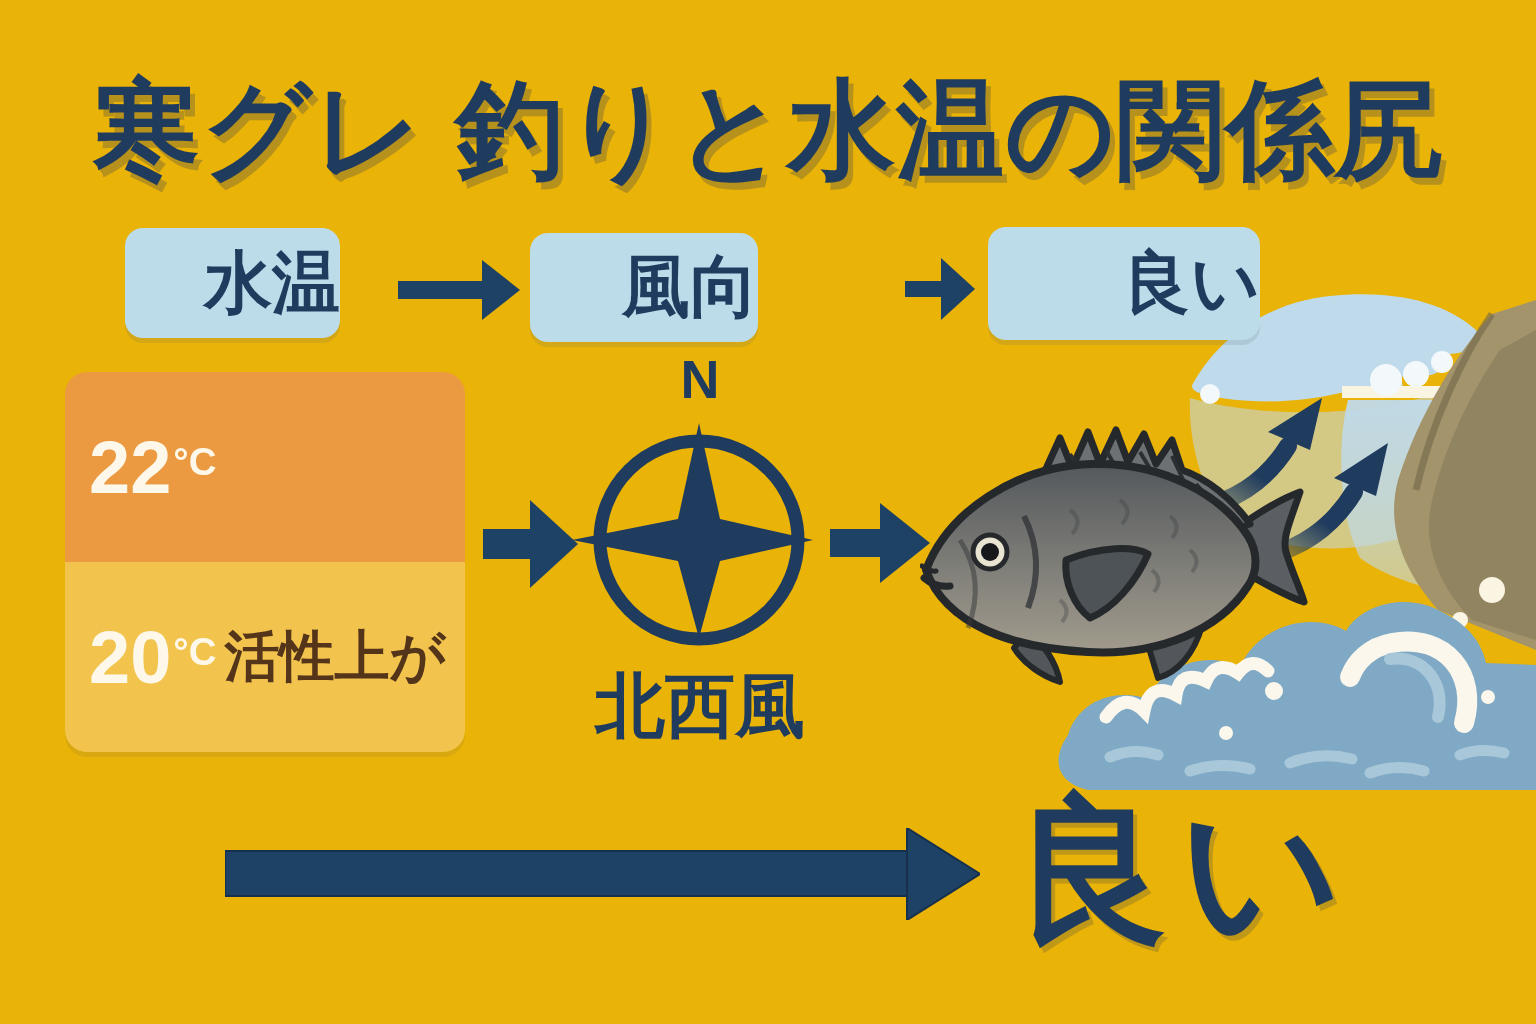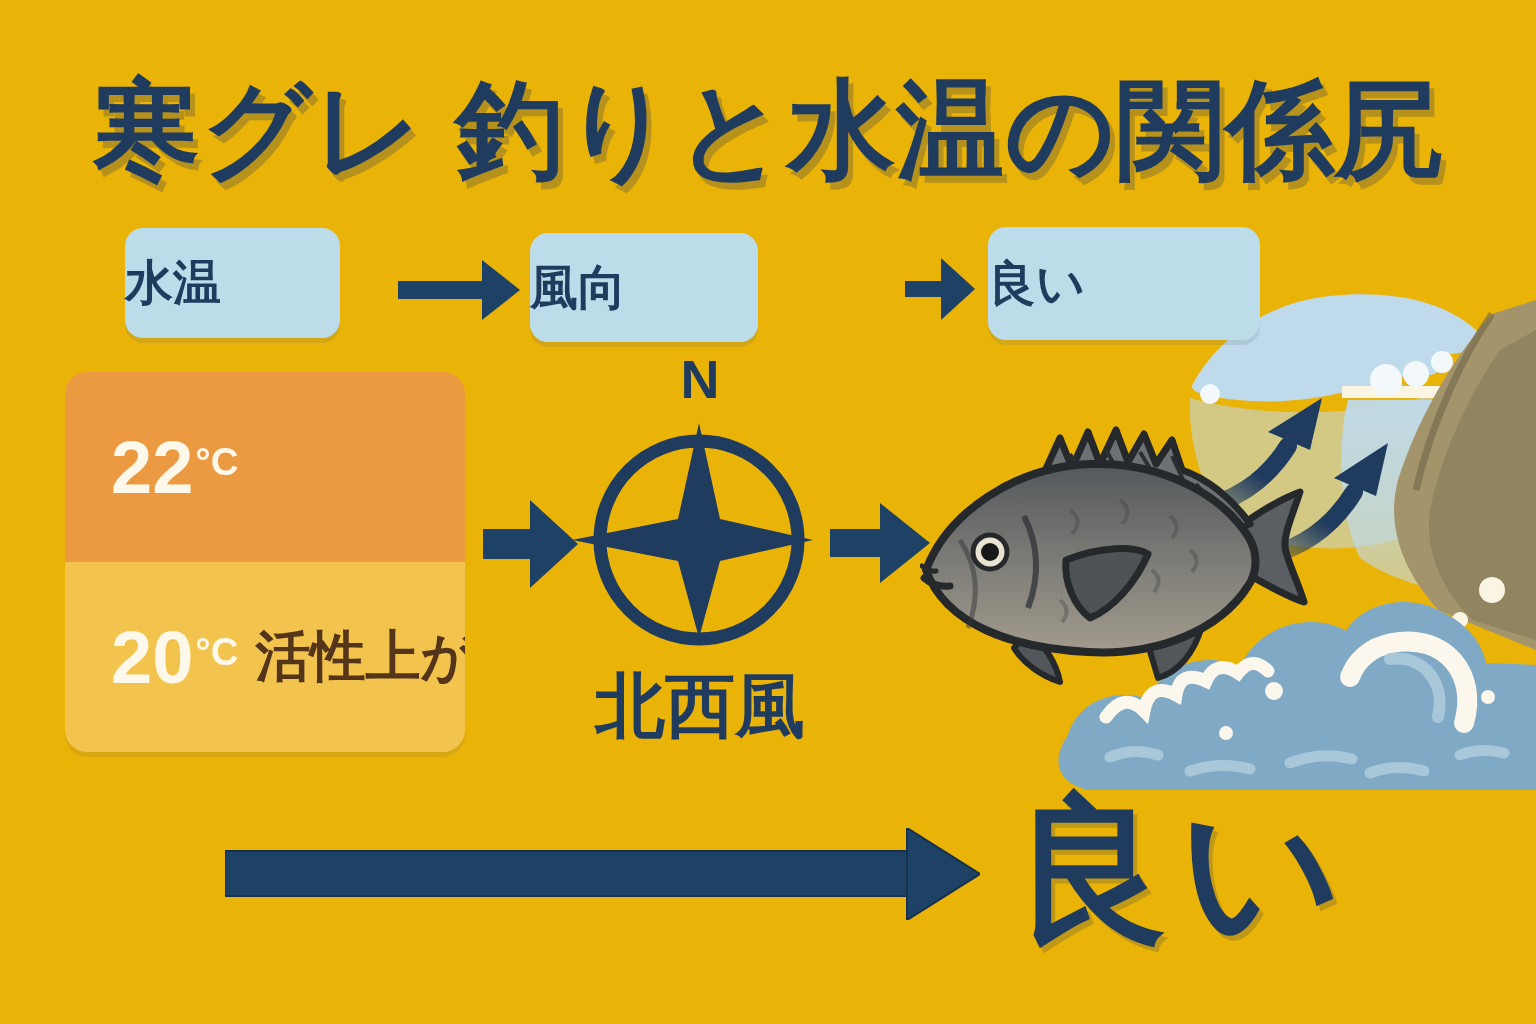--- a/index.html
+++ b/index.html
@@ -14,35 +14,35 @@
   .title{
     left:0;top:58px;width:1536px;text-align:center;
     font-size:108px;font-weight:900;color:#1F3B5E;letter-spacing:1px;
     text-shadow:5px 7px 0 rgba(47,58,82,0.28);
     white-space:nowrap;
   }
 
   
   .flow-box{
     background:#BCDCEA;border-radius:18px;
-    display:flex;align-items:center;justify-content:flex-start;
-    color:#1F3B5E;font-weight:900;font-size:48px;
+    display:flex;align-items:center;justify-content:flex-end;
+    color:#1F3B5E;font-weight:900;font-size:68px;
     box-shadow:0 5px 0 rgba(90,100,110,0.15);
   }
   .flow-box.b1{left:125px;top:228px;width:215px;height:110px;}
   .flow-box.b2{left:530px;top:233px;width:228px;height:109px;}
   .flow-box.b3{left:988px;top:227px;width:272px;height:113px;z-index:5;}
 
   
   .temp-table{
     left:65px;top:372px;width:400px;height:380px;
     border-radius:22px;overflow:hidden;display:flex;flex-direction:column;
     box-shadow:0 5px 0 rgba(120,100,60,0.15);
   }
-  .temp-row{flex:1;display:flex;align-items:center;padding-left:46px;gap:17px;}
+  .temp-row{flex:1;display:flex;align-items:center;padding-left:24px;gap:8px;}
   .temp-row.r0{background:#EC9A41;}
   .temp-row.r1{background:#F3C44D;align-items:center;}
   .temp-row.r2{background:#F5E263;}
   .temp-value{font-size:74px;font-weight:900;color:#FDF8EA;white-space:nowrap;}
   .temp-row.r2 .temp-value{color:#2E6B3C;}
   .temp-unit{font-size:0.52em;position:relative;top:-0.45em;margin-left:2px;}
   .temp-label{font-size:55px;font-weight:900;color:#54351A;white-space:nowrap;}
   .temp-row.r2 .temp-label{color:#275C33;}
 
   

